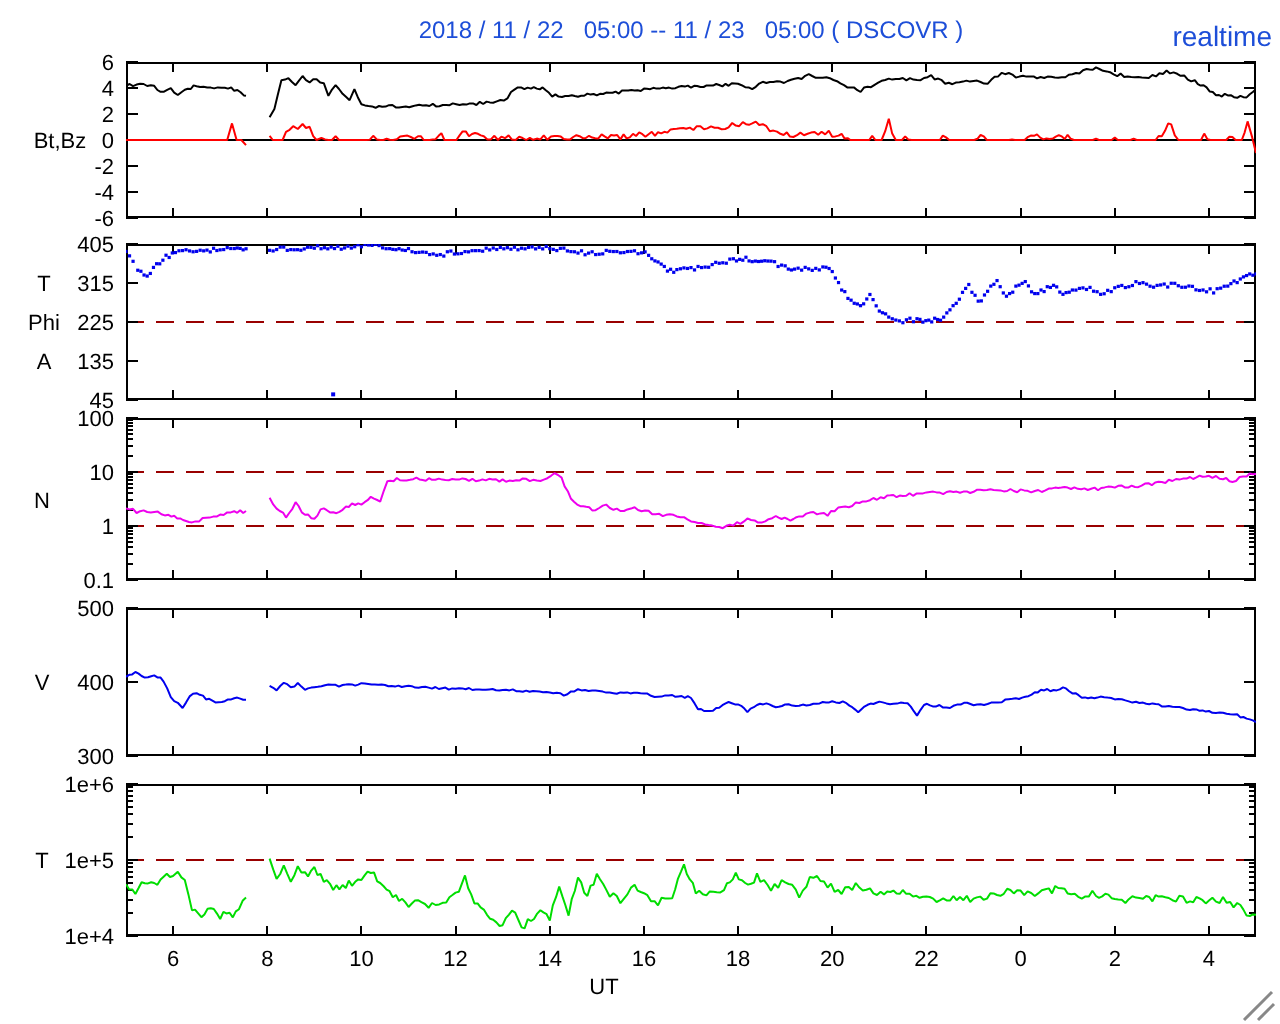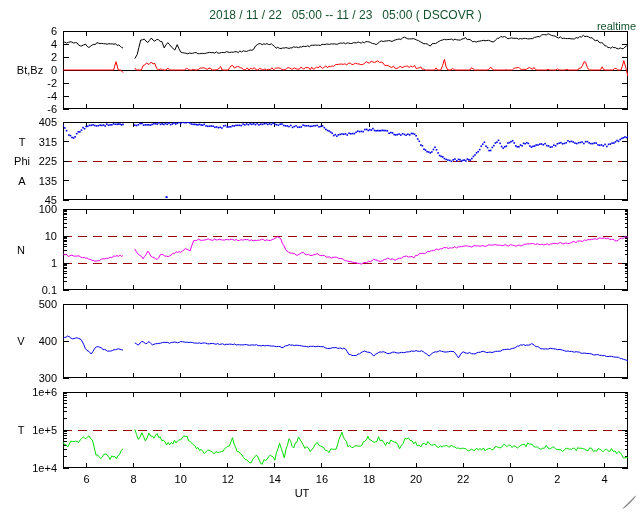--- a/index.html
+++ b/index.html
@@ -1,20 +1,20 @@
 <!DOCTYPE html>
 <html><head>
 <meta charset="utf-8">
 <style>
   html,body{margin:0;padding:0;background:#fff;}
   #stage{position:relative;width:640px;height:512px;background:#ffffff;overflow:hidden;
-         font-family:"Liberation Sans",sans-serif;color:#14532d;border-radius:31px;}
+         font-family:"Liberation Sans",sans-serif;color:#1d4ed8;}
   #title{position:absolute;left:63px;top:8px;width:565px;text-align:center;
          font-size:12px;white-space:pre;}
-  #realtime{position:absolute;right:4px;top:20px;font-size:11px;}
+  #realtime{position:absolute;right:4px;top:10px;font-size:14px;}
   svg{position:absolute;left:0;top:0;}
   text{font-family:"Liberation Sans",sans-serif;}
 </style>
 </head>
 <body>
 
 <div id="stage">
   <div id="title">2018 / 11 / 22   05:00 -- 11 / 23   05:00 ( DSCOVR )</div>
   <div id="realtime">realtime</div>
   <svg id="plot" width="640" height="512" viewBox="0 0 640 512">

